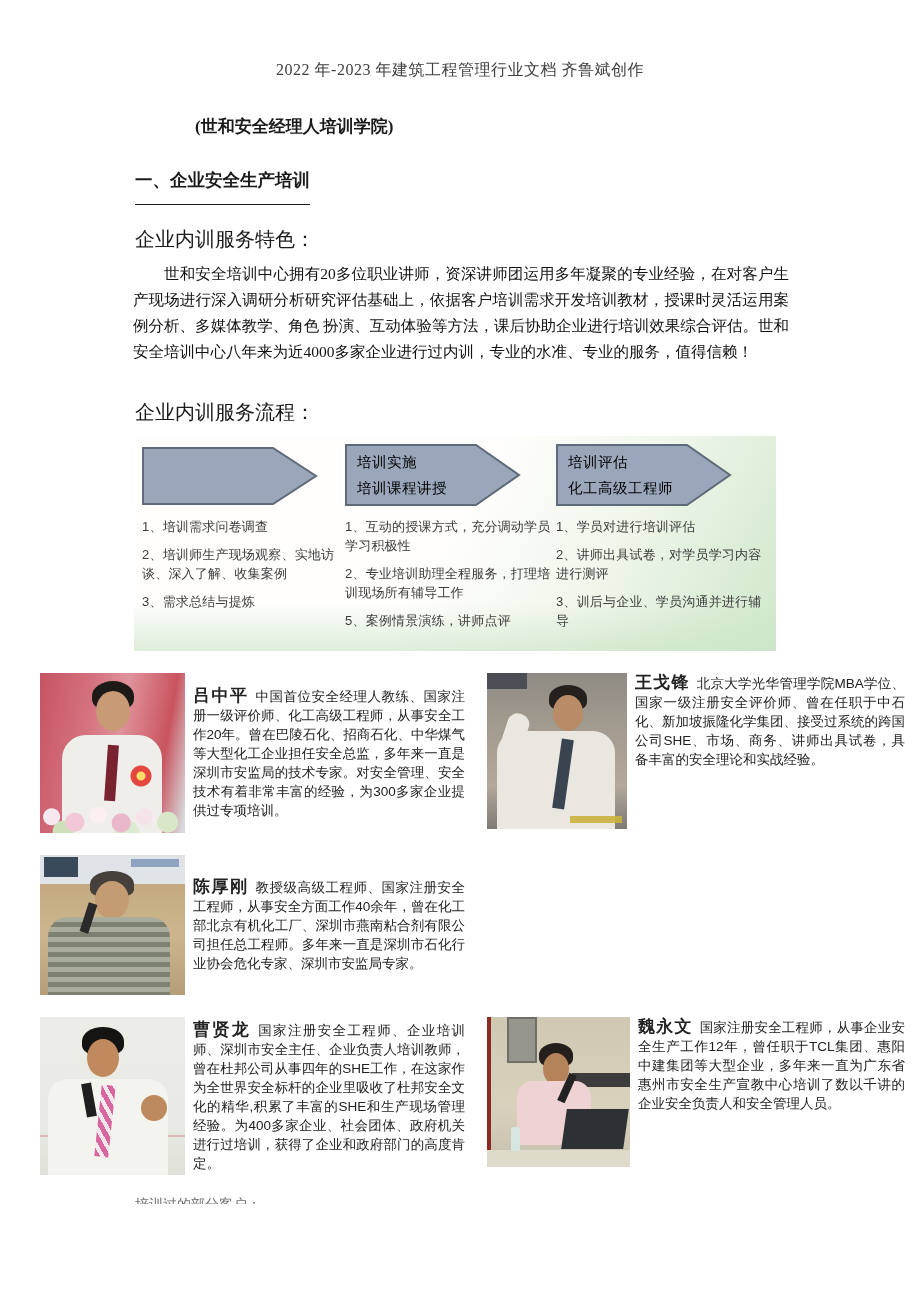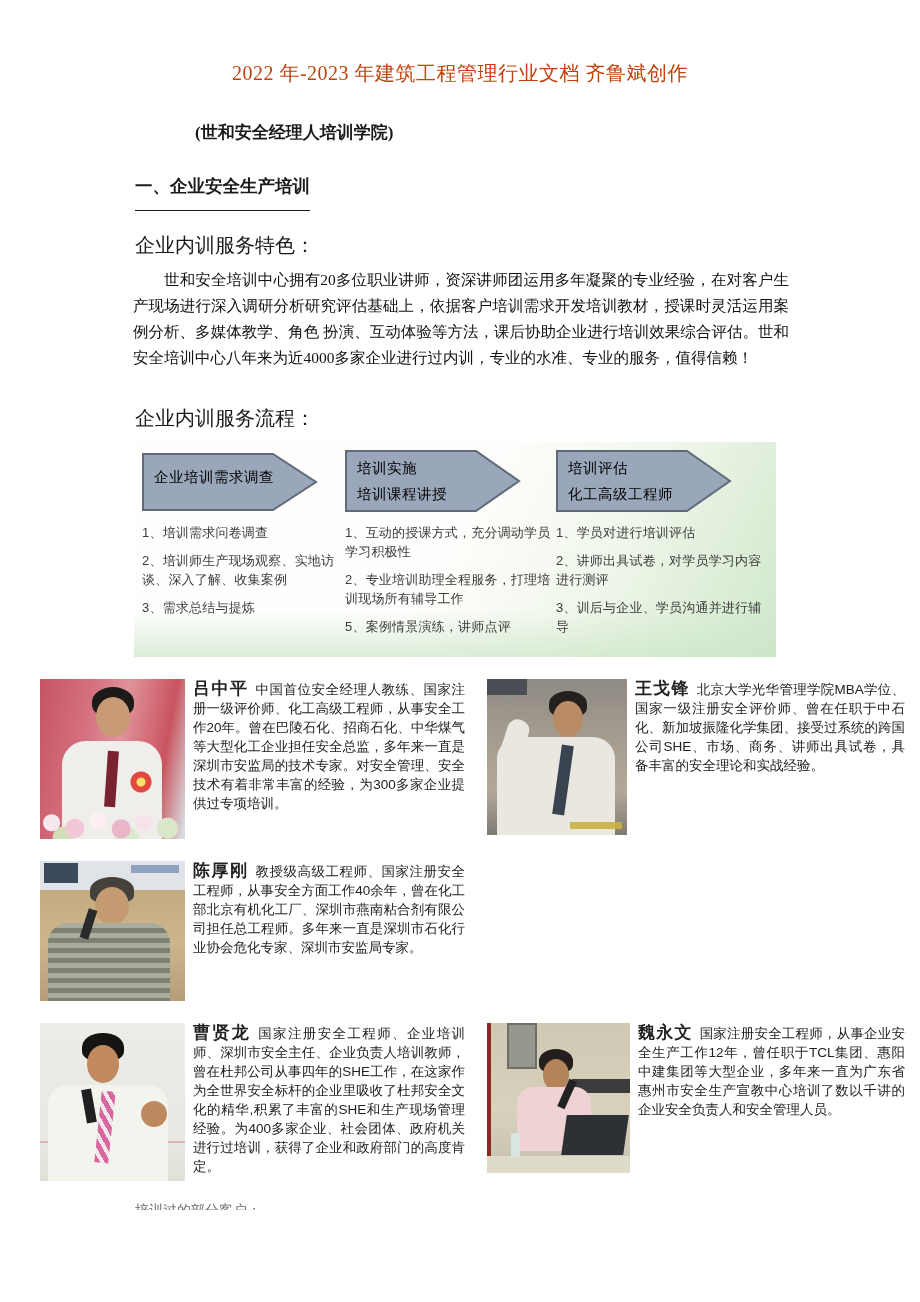--- a/index.html
+++ b/index.html
@@ -1,20 +1,20 @@
 <!DOCTYPE html>
 <html><head>
 <meta charset="utf-8">
 <style>
   * { margin:0; padding:0; box-sizing:border-box; }
   html,body { background:#ffffff; }
   body { font-family:"Liberation Serif","DejaVu Serif",serif; color:#1a1a1a; }
   .page { position:relative; width:920px; height:1302px; background:#fff; overflow:hidden; }
 
-  .doc-header { margin-top:60px; text-align:center; font-size:20px; color:#c2410c; letter-spacing:.5px; }
+  .doc-header { margin-top:60px; text-align:center; font-size:16px; color:#404040; letter-spacing:.5px; }
   .subtitle  { margin:34px 0 0 195px; font-size:17px; font-weight:bold; }
   .sec-title { margin:30px 0 0 135px; font-size:17.5px; font-weight:bold; }
   .sec-title span { border-bottom:1.5px solid #1a1a1a; padding-bottom:14px; }
 
   .label { margin:34px 0 0 135px; font-size:20px; font-weight:normal;
            font-family:"Liberation Sans","DejaVu Sans",sans-serif; }
   .para  { width:656px; margin:8px 0 0 133px; font-size:15.5px; line-height:26px;
            text-align:justify; text-indent:2em; color:#111; }
 
   
@@ -30,21 +30,21 @@
       display:flex; flex-direction:column; justify-content:center; gap:7px;
       font-size:14.5px; color:#000; letter-spacing:.5px; white-space:nowrap; }
   .fc-items { margin-top:11px; }
   .fc-item { font-size:13px; line-height:19px; color:#3c3c3c; margin-bottom:9px; letter-spacing:.2px; }
 
   .teachers-label { margin-top:42px; }
 
   
   .t-row { display:flex; margin-left:40px; margin-top:22px; }
   .t-cell { display:flex; align-items:flex-start; }
-  .t-cell.left  { width:447px; }
+  .t-cell.left  { width:447px;align-items:center; }
   .t-cell.right { width:418px; }
   .t-bio { font-family:"Liberation Sans","DejaVu Sans",sans-serif; font-size:13.5px;
            line-height:19px; color:#222; text-align:justify; margin-left:8px; }
   .t-cell.left  .t-bio { width:272px; }
   .t-cell.right .t-bio { width:272px; }
   .t-name { font-size:17px; font-weight:bold; margin-right:7px; letter-spacing:1px; }
 
   
   .photo { position:relative; overflow:hidden; flex:0 0 auto; }
   .ph { position:absolute; }
@@ -141,24 +141,20 @@
   <div class="label">企业内训服务流程：</div>
 
   <div class="flowchart">
     <div class="fc-cols">
 
       <div class="fc-col">
         <div class="fc-arrow">
           <svg width="176" height="62" viewBox="0 0 176 62">
             <polygon points="1,4 131,4 174,32 131,60 1,60" stroke="#5f6b7a" stroke-width="2" fill="#9aa7ba"></polygon>
           </svg>
-          <div class="atext">
-            <div>企业培训需求调查</div>
-            <div></div>
-          </div>
         </div>
         <div class="fc-items">
           <div class="fc-item">1、培训需求问卷调查</div>
           <div class="fc-item">2、培训师生产现场观察、实地访谈、深入了解、收集案例</div>
           <div class="fc-item">3、需求总结与提炼</div>
         </div>
       </div>
 
       <div class="fc-col">
         <div class="fc-arrow">

